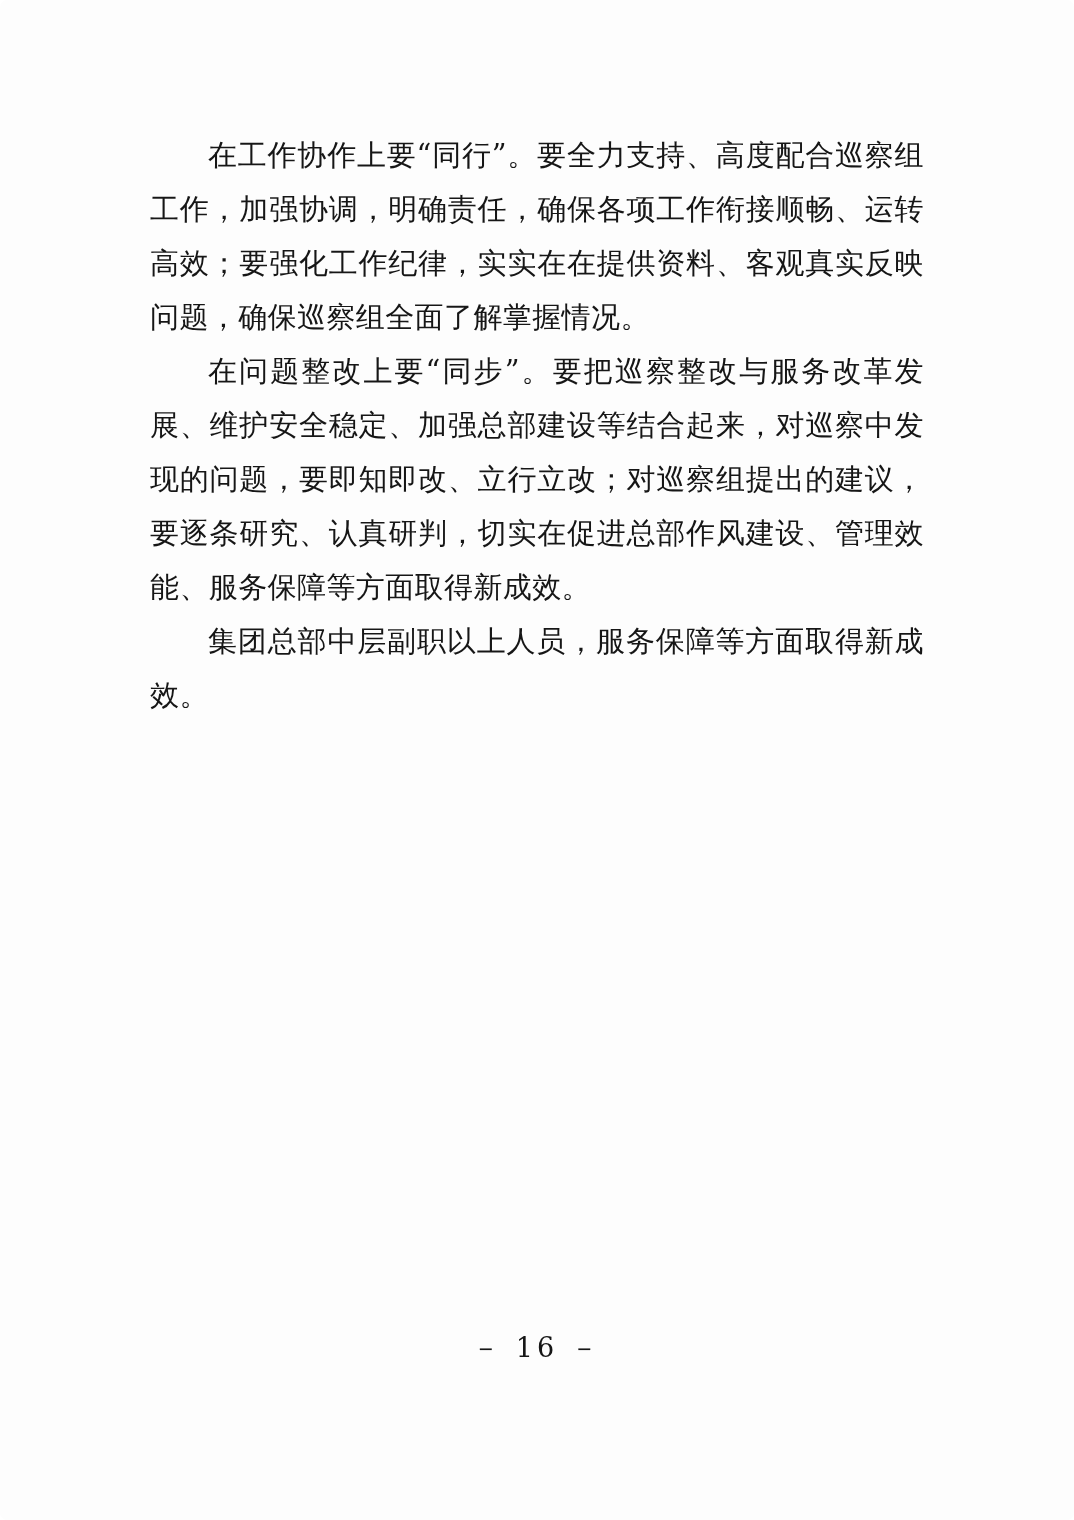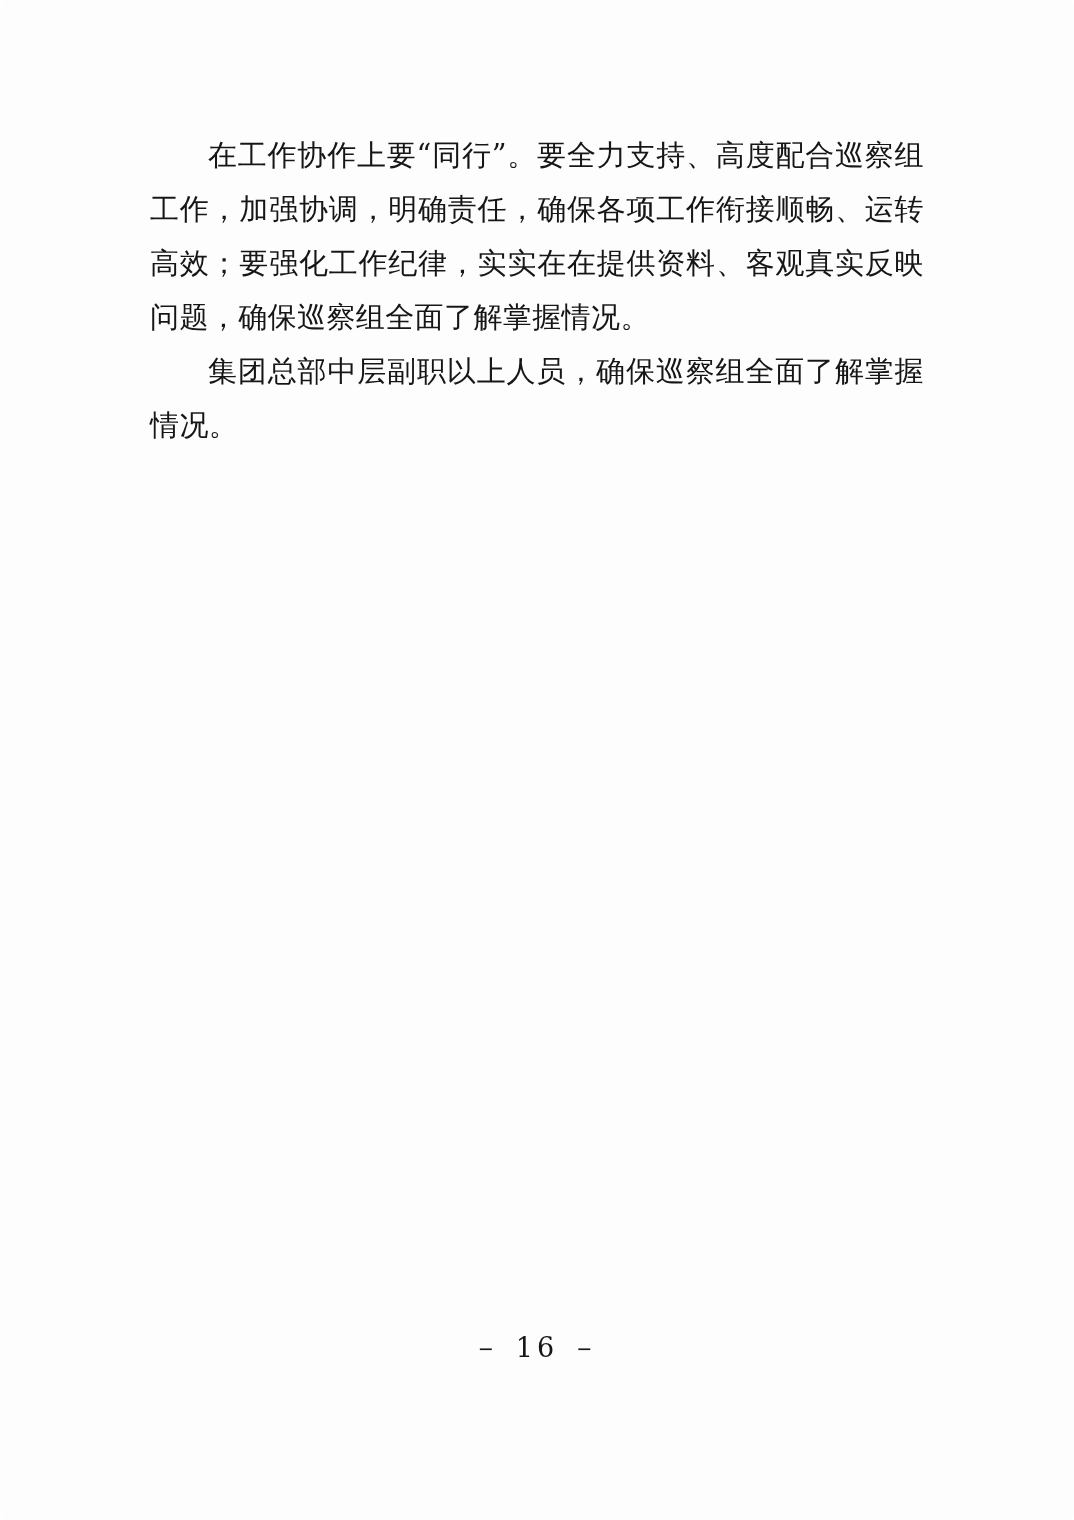--- a/index.html
+++ b/index.html
@@ -46,16 +46,17 @@
     color: #161616;
     font-family: "DejaVu Serif", "Liberation Serif", serif;
   }
 </style>
 </head>
 <body>
 
 <div class="page">
   <div class="content">
     <p class="para">在工作协作上要“同行”。要全力支持、高度配合巡察组工作，加强协调，明确责任，确保各项工作衔接顺畅、运转高效；要强化工作纪律，实实在在提供资料、客观真实反映问题，确保巡察组全面了解掌握情况。</p>
-    <p class="para">集团总部中层副职以上人员，确保巡察组全面了解掌握情况。</p>
+    <p class="para">在问题整改上要“同步”。要把巡察整改与服务改革发展、维护安全稳定、加强总部建设等结合起来，对巡察中发现的问题，要即知即改、立行立改；对巡察组提出的建议，要逐条研究、认真研判，切实在促进总部作风建设、管理效能、服务保障等方面取得新成效。</p>
+    <p class="para">集团总部中层副职以上人员，服务保障等方面取得新成效。</p>
   </div>
   <div class="page-number">－ 16 －</div>
 </div>
 
 </body></html>

